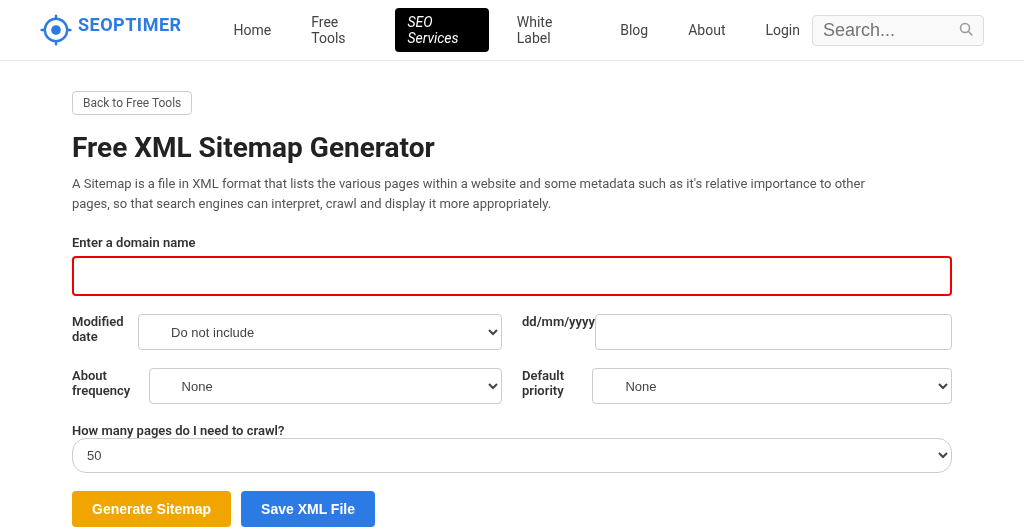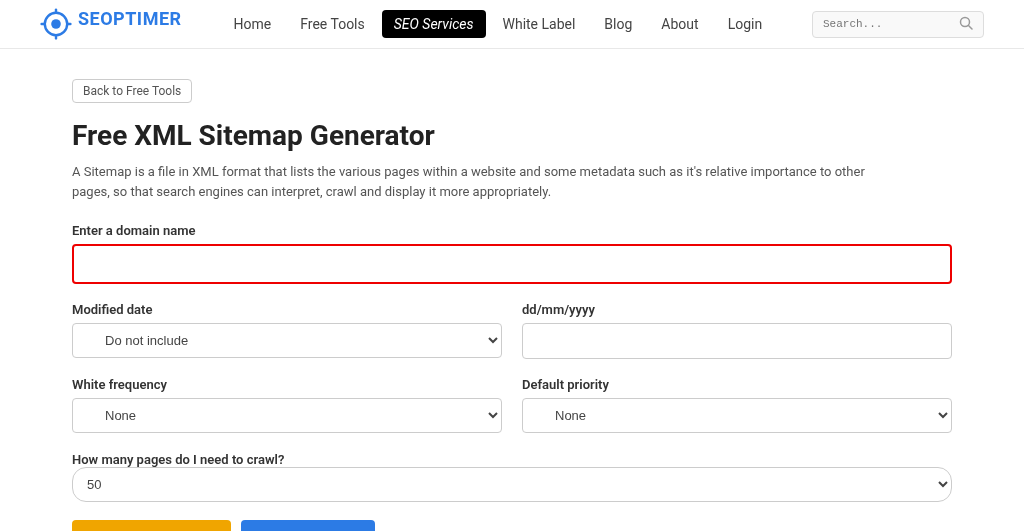--- a/index.html
+++ b/index.html
@@ -26,21 +26,21 @@
     }
     .logo-text {
       font-size: 18px;
       font-weight: 700;
       color: #2c7be5;
       letter-spacing: 0.5px;
     }
     .nav {
       display: flex;
       align-items: center;
-      gap: 5px;
+      gap: 16px;
       flex: 1;
     }
     .nav-item {
       padding: 6px 12px;
       text-decoration: none;
       color: #444;
       font-size: 14px;
       border-radius: 4px;
       cursor: pointer;
     }
@@ -56,24 +56,23 @@
       border: 1px solid #ddd;
       border-radius: 4px;
       padding: 4px 10px;
       gap: 6px;
       background: #f9f9f9;
     }
     .search-box input {
       border: none;
       background: transparent;
       outline: none;
-      font-size: 11px;
+      font-size: 18px;
       color: #666;
       width: 130px;
-      font-family: Liberation Mono, monospace;
     }
     .search-icon-svg {
       color: #999;
       font-size: 13px;
     }
 
     
     .main {
       max-width: 960px;
       margin: 0 auto;
@@ -125,21 +124,21 @@
       outline: none;
     }
 
     .row-2col {
       display: grid;
       grid-template-columns: 1fr 1fr;
       gap: 20px;
       margin-bottom: 18px;
     }
 
-    .field-group { display: flex; flex-direction: column; }
+    .field-group { display: flex; flex-direction: row; }
 
     .field-label {
       font-size: 13px;
       font-weight: 600;
       color: #333;
       margin-bottom: 6px;
     }
 
     select, .text-input {
       width: 100%;
@@ -263,21 +262,21 @@
     </div>
     <div class="field-group">
       <label class="field-label">dd/mm/yyyy</label>
       <input type="text" class="text-input" style="">
     </div>
   </div>
 
   
   <div class="row-2col">
     <div class="field-group">
-      <label class="field-label">White frequency</label>
+      <label class="field-label">About frequency</label>
       <select>
         <option>None</option>
         <option>Always</option>
         <option>Hourly</option>
         <option>Daily</option>
         <option>Weekly</option>
         <option>Monthly</option>
         <option>Yearly</option>
         <option>Never</option>
       </select>

